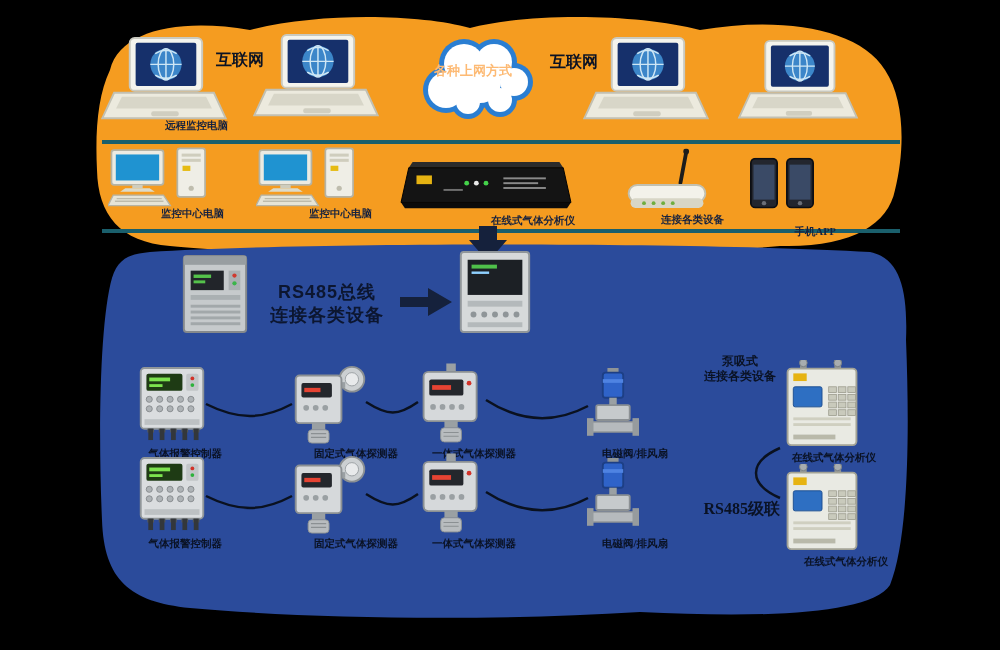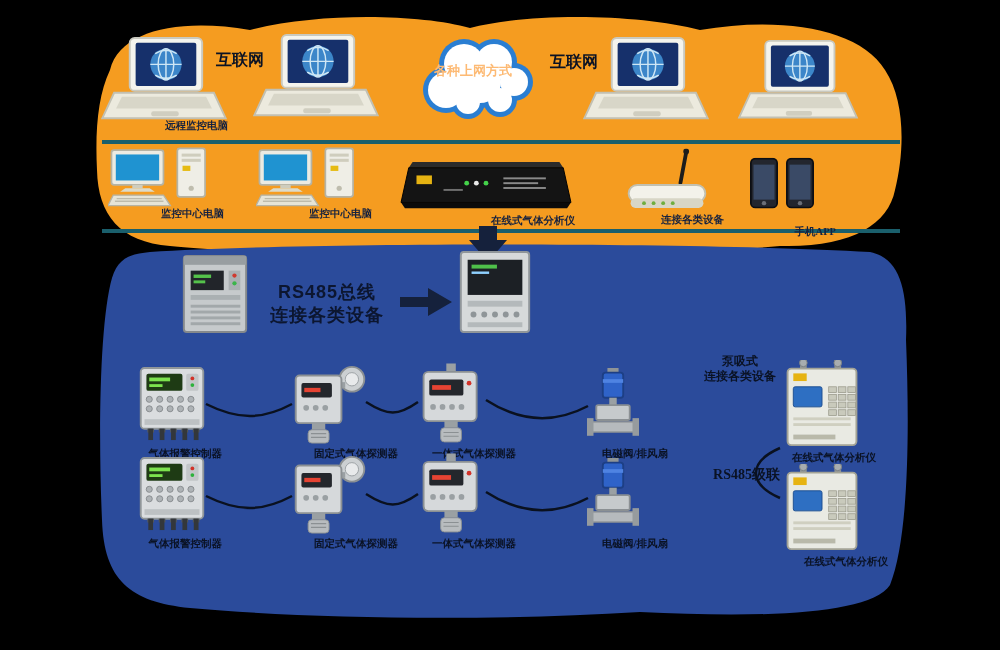--- a/index.html
+++ b/index.html
@@ -385,21 +385,21 @@
   <div class="mid-text" style="left:696px;top:354px;width:88px">
     <span style="display:block">泵吸式</span>
     <span style="display:block">连接各类设备</span>
   </div>
   <div class="device" style="left:784px;top:360px;width:76px;height:88px">
     <svg viewBox="0 0 78 92">
         <use href="#sym-analyzer"></use>
       </svg>
     </div>
   <div class="cap on-blue" style="left:734px;top:452px;width:142px">在线式气体分析仪</div>
-  <div class="cap on-blue" style="left:700px;top:467px;width:80px;font-size:14px">RS485级联</div>
+  <div class="cap on-blue" style="left:700px;top:500px;width:80px;font-size:16px">RS485级联</div>
   <div class="device" style="left:784px;top:464px;width:76px;height:88px">
     <svg viewBox="0 0 78 92">
         <use href="#sym-analyzer"></use>
       </svg>
     </div>
   <div class="cap on-blue" style="left:746px;top:556px;width:142px">在线式气体分析仪</div>
 
 </div>
 
 </body></html>

